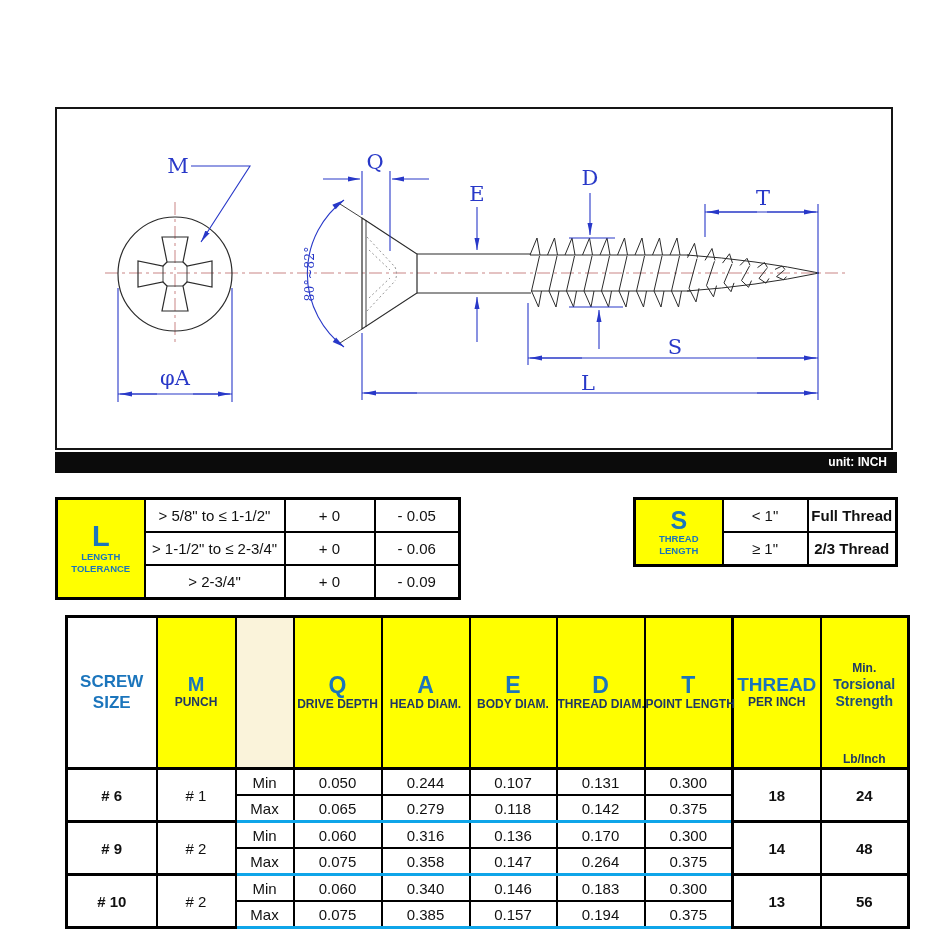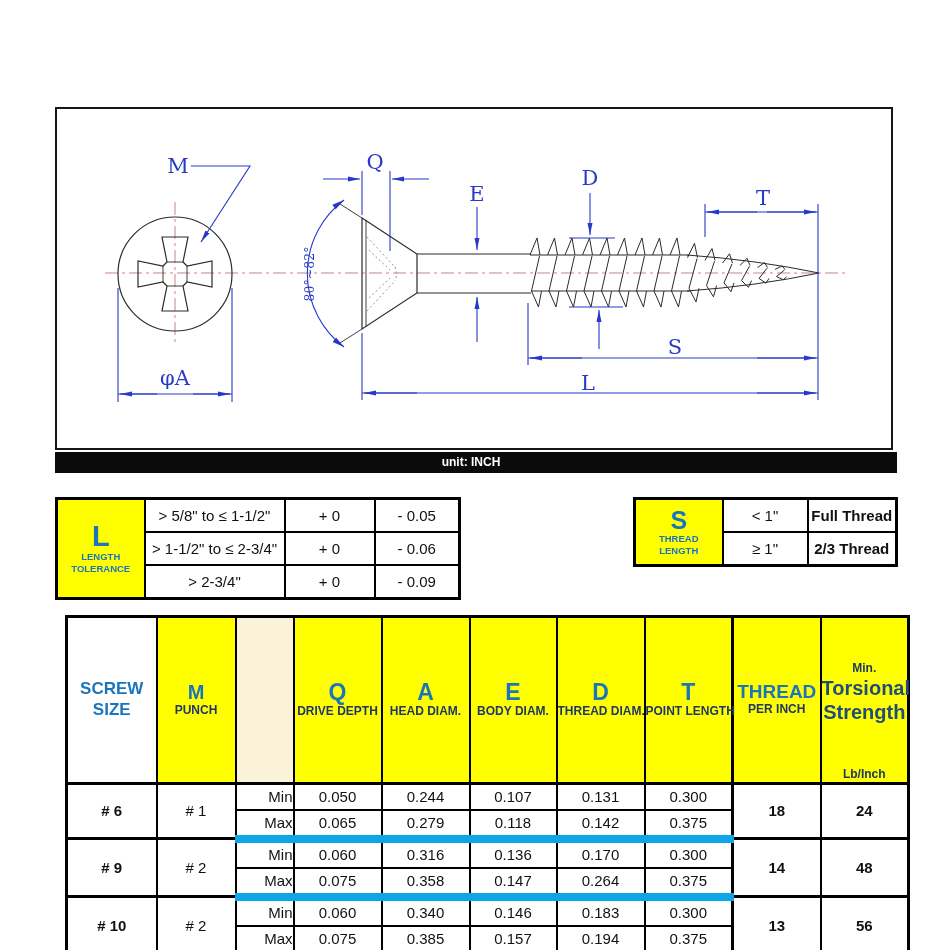--- a/index.html
+++ b/index.html
@@ -2,21 +2,21 @@
 <html><head>
 <meta charset="utf-8">
 <style>
   html,body{margin:0;padding:0;background:#fff;}
   .page{position:relative;width:950px;height:950px;background:#ffffff;overflow:hidden;
         font-family:"Liberation Sans",sans-serif;color:#111;}
   
   .draw-box{position:absolute;left:55px;top:107px;width:834px;height:339px;border:2px solid #151515;background:#fff;}
   .draw-box svg{display:block;width:834px;height:339px;}
   .unit-bar{position:absolute;left:55px;top:452px;width:842px;height:21px;background:#0b0b0b;
-            color:#fff;font-size:12px;font-weight:bold;line-height:21px;text-align:center;
+            color:#fff;font-size:12px;font-weight:bold;line-height:21px;text-align:right;
             padding:0;box-sizing:border-box;}
   .unit-bar span{margin-right:10px;}
   
   .k{stroke:#2b2b2b;stroke-width:1.2;fill:none;}
   .thin{stroke-width:0.9;}
   .thr{stroke:#2b2b2b;stroke-width:1;fill:none;}
   .dim{stroke:#2838c8;stroke-width:1.1;fill:none;}
   .dot{stroke:#8a8a8a;stroke-width:0.9;fill:none;stroke-dasharray:2 2.6;}
   .cl{stroke:#c98585;stroke-width:1;fill:none;stroke-dasharray:13 4 3 4;}
   .dimtxt{fill:#2838c8;font-family:"DejaVu Serif",serif;font-size:21px;}
@@ -43,28 +43,28 @@
   .yellow{background:#ffff00 !important;}
   .cream{background:#faf3da !important;}
   .thickL{border-left:3px solid #000 !important;}
   .spec th{border-bottom:3px solid #000;}
   .hdr-big{font-size:23px;font-weight:bold;color:#1b75bc;line-height:1.05;}
   .hdr-big.m{font-size:20px;}
   .hdr-big.thread{font-size:19px;}
   .hdr-cap{font-size:12px;font-weight:bold;color:#1f3864;line-height:1.3;}
   .hdr-size{font-size:17px;font-weight:bold;color:#1b75bc;line-height:1.2;}
   .tq-min{font-size:12px;color:#1f3864;line-height:1.15;margin-top:44px;}
-  .tq-main{font-size:20px;font-weight:bold;color:#1f4e79;line-height:1.2;}
+  .tq-main{font-size:14px;font-weight:bold;color:#1f4e79;line-height:1.2;}
   .size-cell{font-size:16px;font-weight:bold;}
   .punch-cell{font-size:14px;}
-  .mm-cell{font-size:13px;text-align:right;}
+  .mm-cell{font-size:13px;}
   .tpi-cell,.tq-cell{font-size:15px;font-weight:bold;}
   .r-min td{border-bottom:1px solid #000;}
   .spec td[rowspan]{border-bottom:3px solid #000;}
-  .r-max td{border-bottom:8px solid #0ea5e9;}
+  .r-max td{border-bottom:3px solid #0ea5e9;}
 </style>
 </head>
 <body>
 
 <div class="page">
 
   <div class="draw-box">
     <svg viewBox="0 0 834 339" xmlns="http://www.w3.org/2000/svg">
       <defs>
         <marker id="ah" markerWidth="13" markerHeight="9" refX="12" refY="4" orient="auto" markerUnits="userSpaceOnUse">

